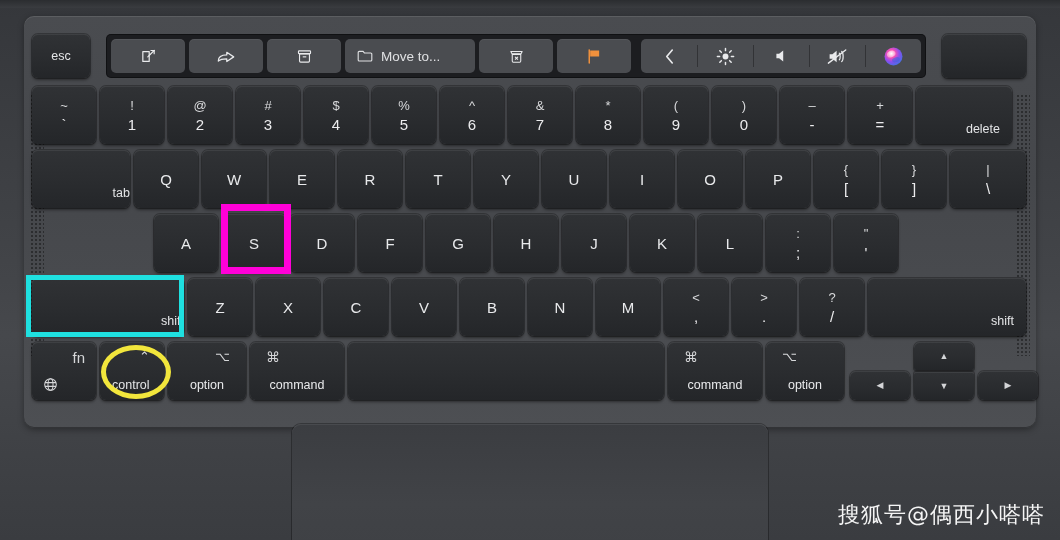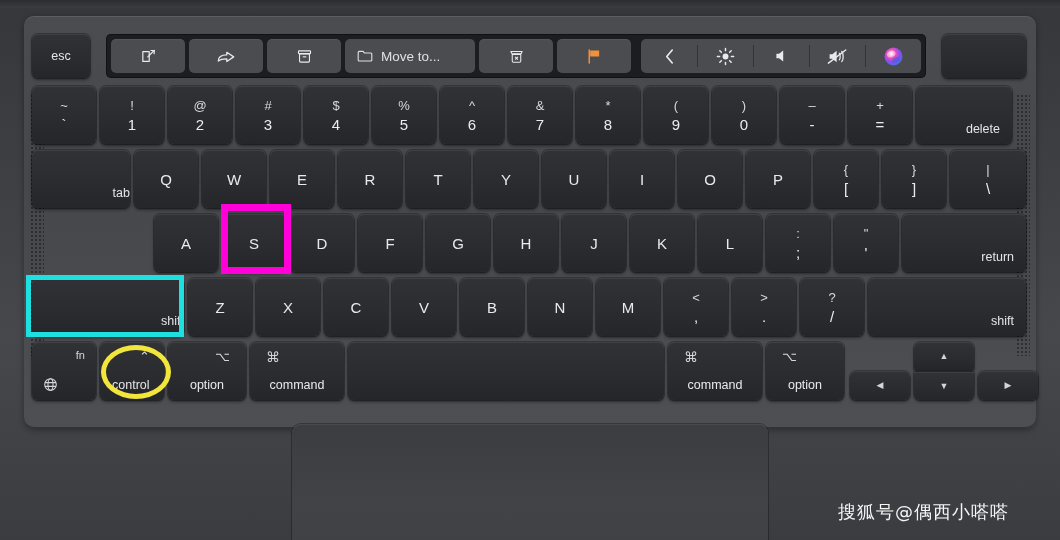--- a/index.html
+++ b/index.html
@@ -59,21 +59,21 @@
   .key.dual{flex-direction:column;justify-content:center;gap:5px;}
   .key.dual .top{font-size:13px;color:#d8d9db;}
   .key.dual .bot{font-size:15px;color:#ececee;}
   .key.corner-bl{align-items:flex-end;justify-content:flex-end;}
   .key.corner-bl .lbl{font-size:12.5px;padding:0 0 9px 12px;color:#e4e5e7;}
   .key.corner-br{align-items:flex-end;justify-content:flex-end;}
   .key.corner-br .lbl{font-size:12.5px;padding:0 12px 9px 0;color:#e4e5e7;}
   .capsdot{position:absolute;left:13px;top:10px;width:4px;height:4px;border-radius:50%;
     background:#bcbdbf;}
   .fnkey .globe{position:absolute;left:11px;bottom:8px;font-size:13px;color:#d6d7d9;}
-  .fnkey .fnlabel{position:absolute;right:11px;top:8px;font-size:11px;color:#d6d7d9;}
+  .fnkey .fnlabel{position:absolute;right:11px;top:8px;font-size:15px;color:#d6d7d9;}
   .ctrlkey .sym{position:absolute;right:14px;top:8px;font-size:13px;color:#d6d7d9;}
   .ctrlkey .name{position:absolute;left:12px;bottom:9px;font-size:12.5px;color:#e4e5e7;}
   .optkey .sym{position:absolute;right:16px;top:8px;font-size:13px;color:#d6d7d9;}
   .optkey .name{position:absolute;left:50%;transform:translateX(-50%);bottom:9px;font-size:12.5px;}
   .cmdkey .sym{position:absolute;left:16px;top:8px;font-size:14px;color:#d6d7d9;}
   .cmdkey .name{position:absolute;left:50%;transform:translateX(-50%);bottom:9px;font-size:12.5px;}
   .optkey.r .sym{left:16px;right:auto;}
   .cmdkey.r .sym{left:16px;}
   .arrowkey{font-size:9px;color:#d4d5d7;}
 
@@ -110,21 +110,21 @@
     position:absolute;left:292px;top:424px;width:476px;height:160px;
     background:linear-gradient(180deg,#3b3d41 0%,#414347 50%,#3d3f43 100%);
     border-radius:9px 9px 0 0;
     box-shadow:0 0 0 1px rgba(0,0,0,.30), inset 0 1px 0 rgba(255,255,255,.07);
   }
 
   
   .wm{position:absolute;color:#fff;font-family:"DejaVu Sans","Liberation Sans",sans-serif;
       white-space:nowrap;user-select:none;}
   .wm1{left:826px;top:486px;font-size:21px;opacity:.92;letter-spacing:1px;}
-  .wm2{left:838px;top:500px;font-size:18px;opacity:.95;letter-spacing:1px;}
+  .wm2{left:838px;top:500px;font-size:22px;opacity:.95;letter-spacing:1px;}
 </style>
 </head>
 <body>
 
 <div id="stage">
   <div class="deck"></div>
 
   <div class="kb-well">
     <div class="grille left"></div>
     <div class="grille right"></div>
@@ -380,23 +380,20 @@
       <span class="lbl">L</span>
       </div>
     <div class="key dual" style="left:742px;top:198px;width:64px;height:58px;">
       <span class="top">:</span>
       <span class="bot">;</span>
     </div>
     <div class="key dual" style="left:810px;top:198px;width:64px;height:58px;">
       <span class="top">"</span>
       <span class="bot">'</span>
     </div>
-    <div class="key corner-br" style="left:878px;top:198px;width:124px;height:58px;">
-      <span class="lbl">return</span>
-    </div>
 
     <div class="key corner-bl" style="left:8px;top:262px;width:152px;height:58px;">
       <span class="lbl">shift</span>
     </div>
     <div class="key" style="left:164px;top:262px;width:64px;height:58px;">
       <span class="lbl">Z</span>
       </div>
     <div class="key" style="left:232px;top:262px;width:64px;height:58px;">
       <span class="lbl">X</span>
       </div>

